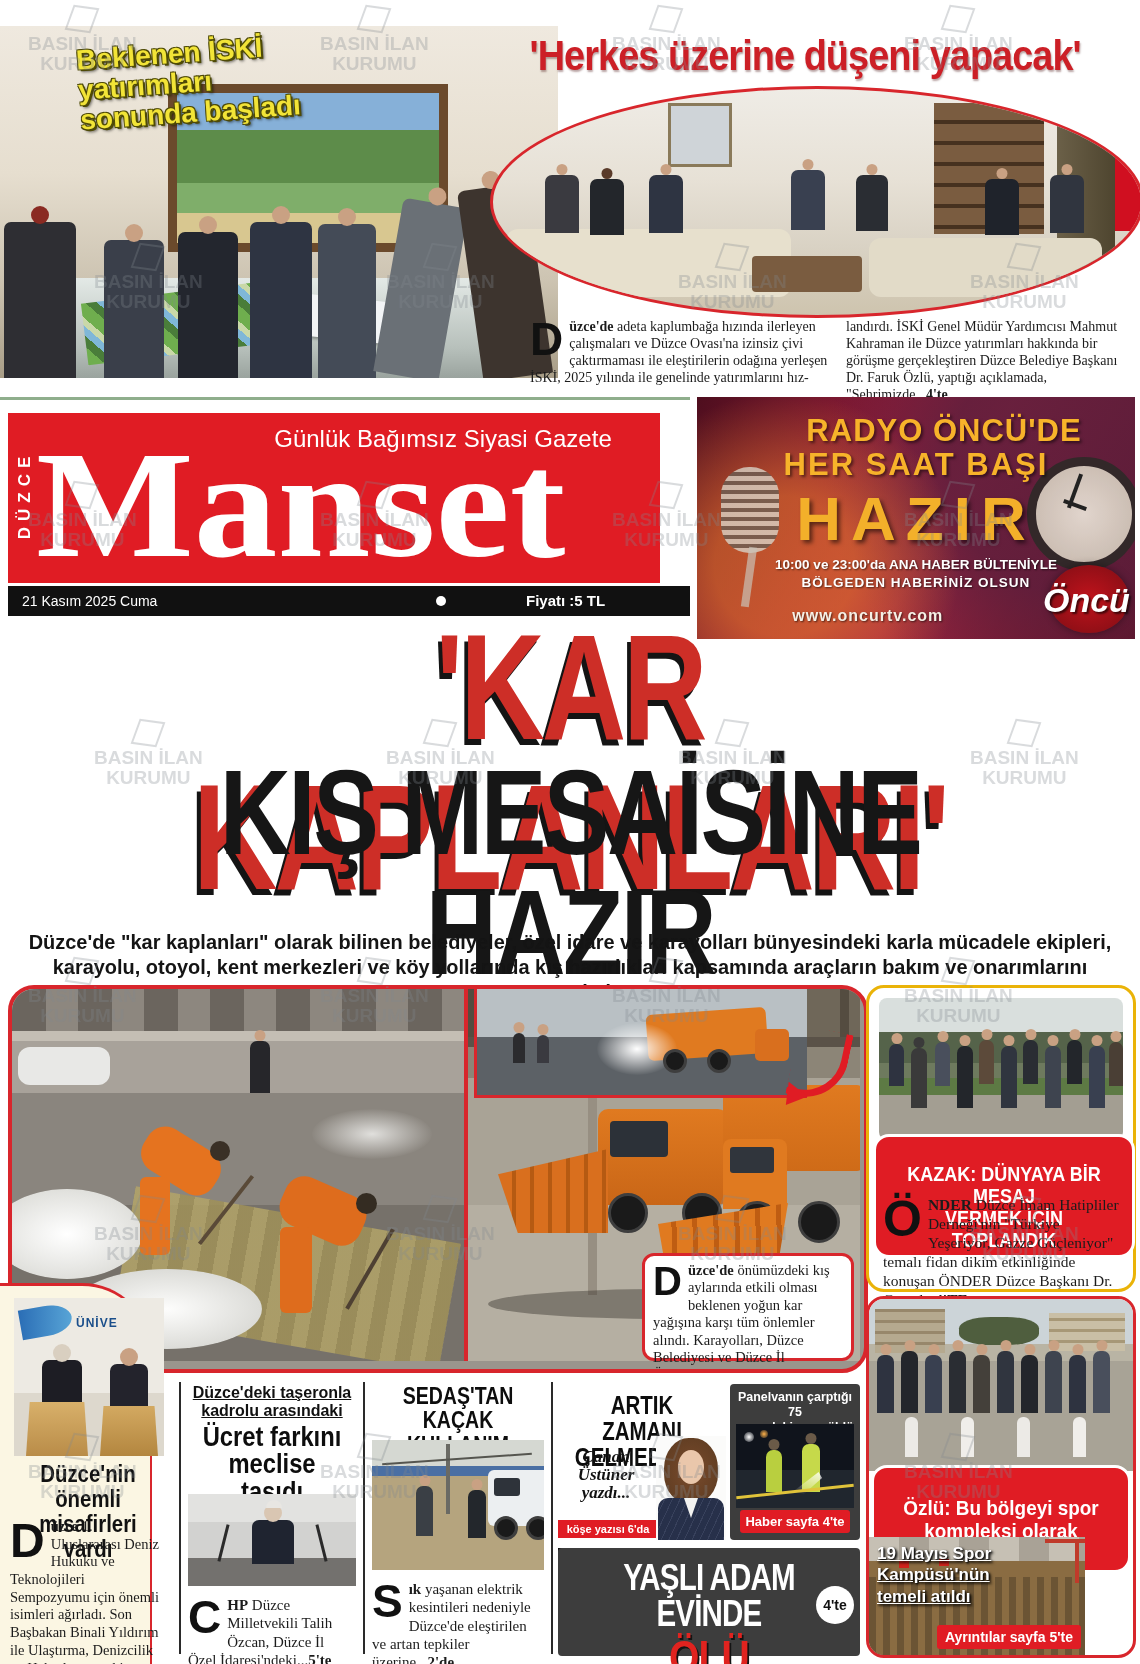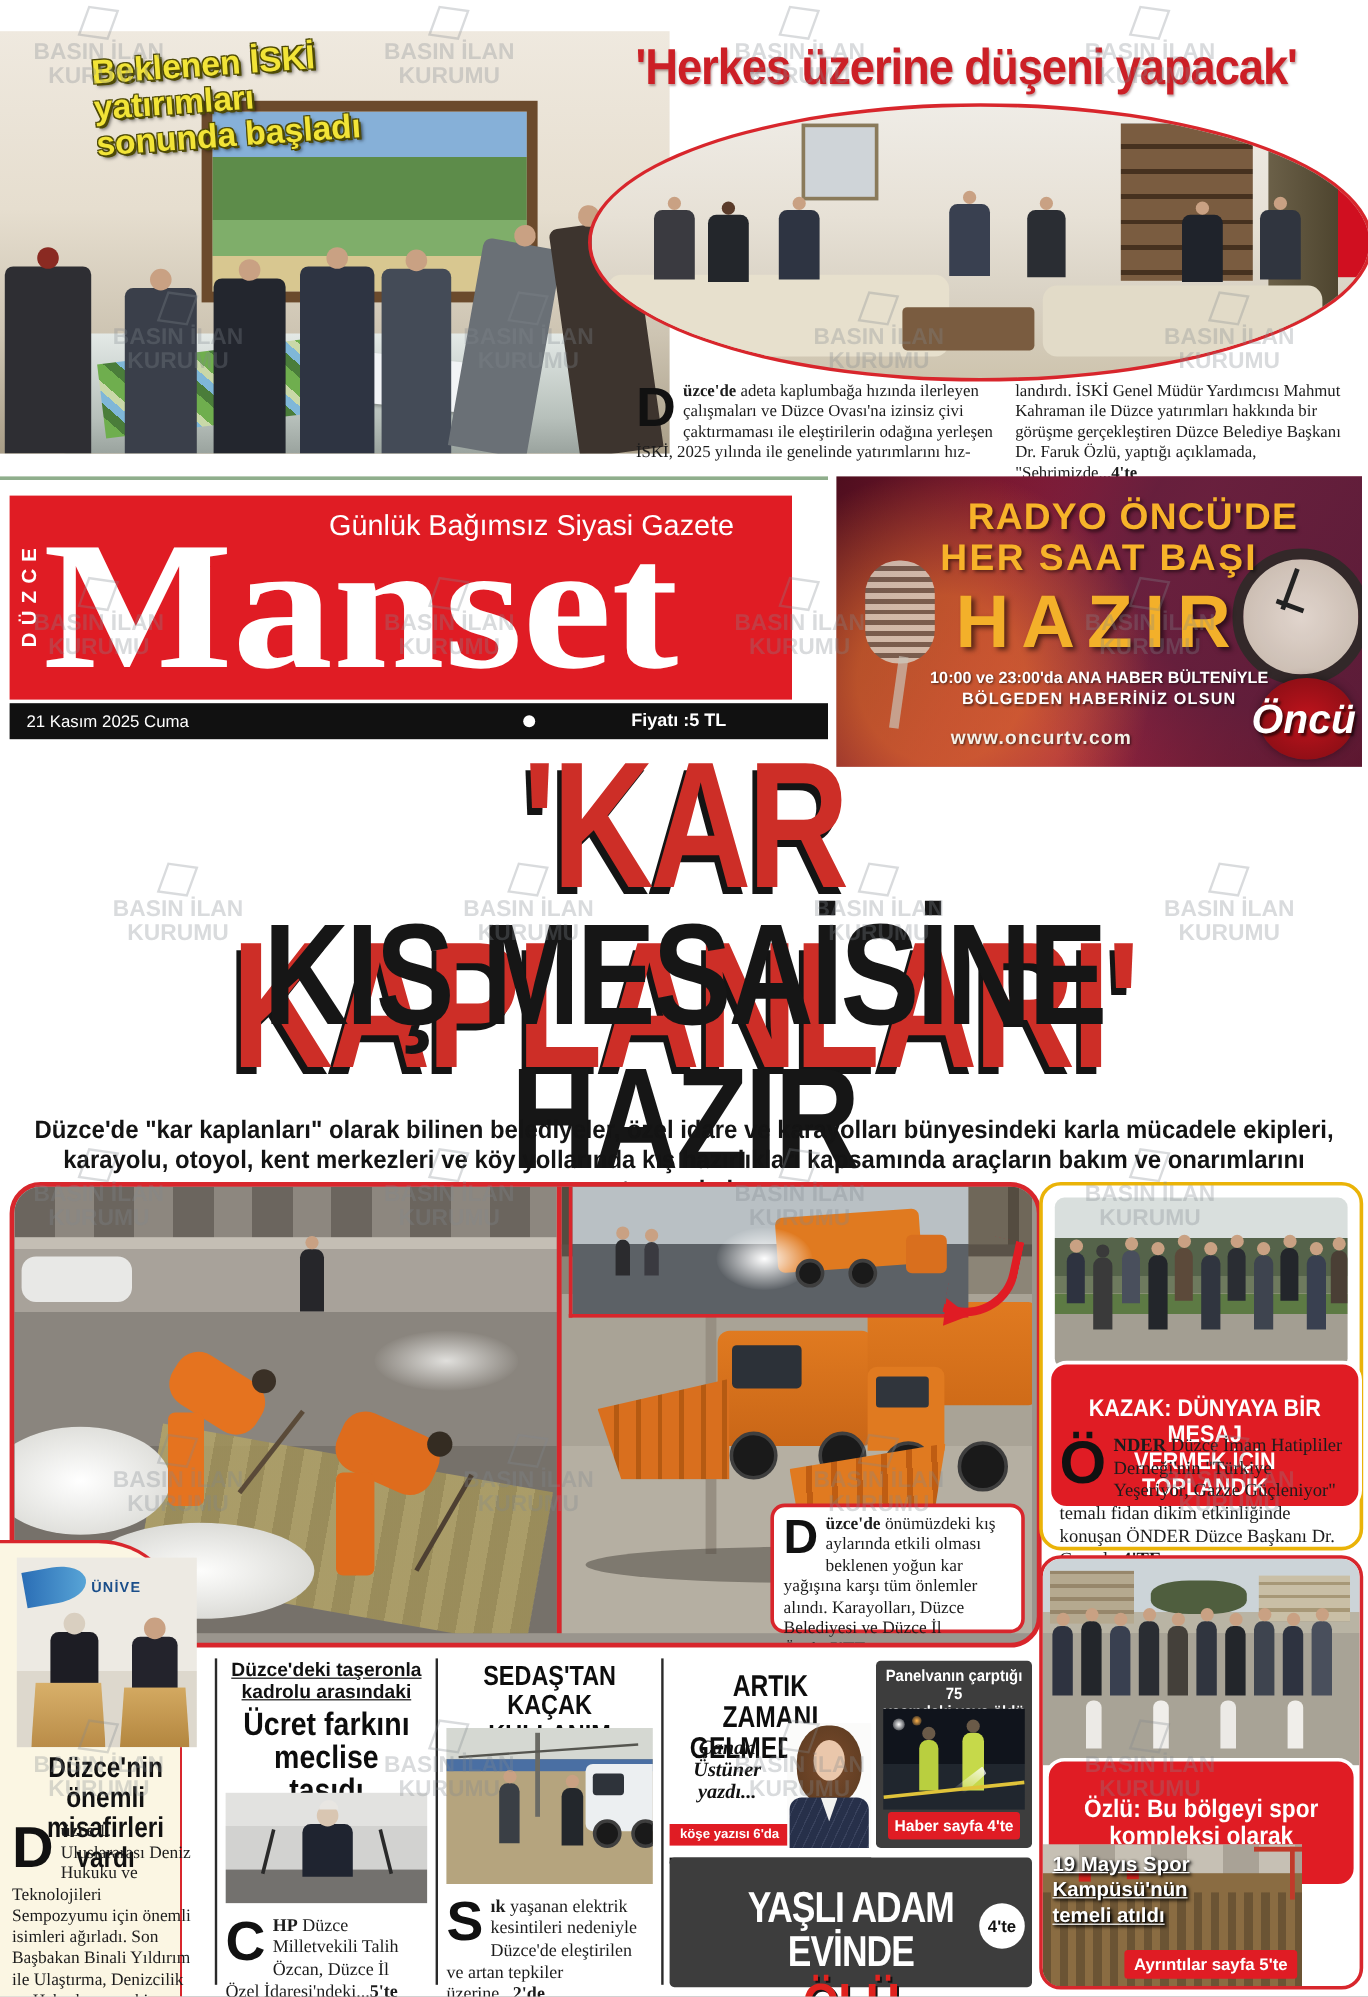--- a/index.html
+++ b/index.html
@@ -292,21 +292,21 @@
       <div class="abs" style="left:24px;top:6px;width:8px;height:8px;border-radius:50%;background:radial-gradient(#ffb24a,rgba(255,178,74,0));"></div>
       <div class="man" style="left:30px;top:26px;width:16px;height:42px;background:#b9cf3f;--skin:#6a5a48;"></div>
       <div class="man" style="left:66px;top:20px;width:18px;height:48px;background:#c6d94a;--skin:#6a5a48;"></div>
       <div class="beam" style="left:52px;top:48px;width:34px;height:30px;background:linear-gradient(200deg,rgba(255,255,255,.85),rgba(255,255,255,0) 70%);clip-path:polygon(90% 0,100% 20%,20% 100%,0 78%);"></div>
       <div class="abs" style="left:0;top:66px;width:118px;height:3px;background:#e0c33a;transform:rotate(-6deg);"></div>
     </div>
     <div class="badge" style="position:absolute;left:10px;top:126px;width:110px;font-size:13px;padding:4px 0;border-radius:3px;">Haber sayfa 4'te</div>
   </div>
 
   <div class="abs" style="left:558px;top:1548px;width:302px;height:108px;background:#3d3d3d;border-radius:4px;">
-    <div style="text-align:center;color:#fff;font-weight:bold;font-size:36px;line-height:1;padding-top:24px;">
+    <div style="text-align:center;color:#fff;font-weight:bold;font-size:36px;line-height:1;padding-top:12px;">
       <span class="cx" style="transform:scaleX(.82);letter-spacing:-1px;">YAŞLI ADAM EVİNDE</span>
     </div>
     <div style="text-align:center;color:#e0231f;font-weight:bold;font-size:46px;line-height:1;margin-top:2px;">
       <span class="cx" style="transform:scaleX(.85);letter-spacing:-1px;text-shadow:2px 2px 0 #141414;">ÖLÜ BULUNDU</span>
     </div>
     <div style="position:absolute;right:6px;top:38px;width:38px;height:38px;border-radius:50%;background:#fff;color:#111;font-weight:bold;font-size:14px;line-height:38px;text-align:center;">4'te</div>
   </div>
 
   <div class="abs" style="left:866px;top:1296px;width:270px;height:362px;border:3px solid #d8262c;border-radius:18px;background:#fff;box-sizing:border-box;overflow:hidden;">
     <div class="ph" style="left:0;top:0;width:264px;height:172px;background:linear-gradient(180deg,#ccd4d8 0 26%,#b9b4a4 26% 36%,#a8a396 36%);">

